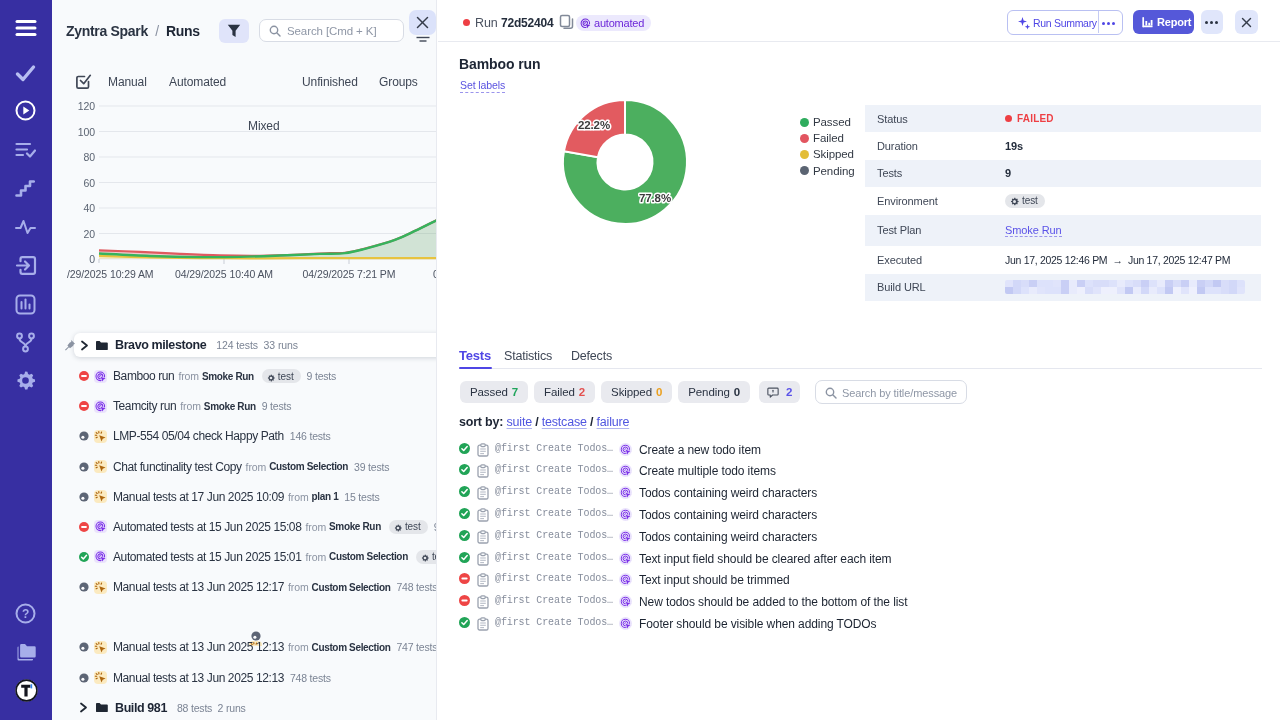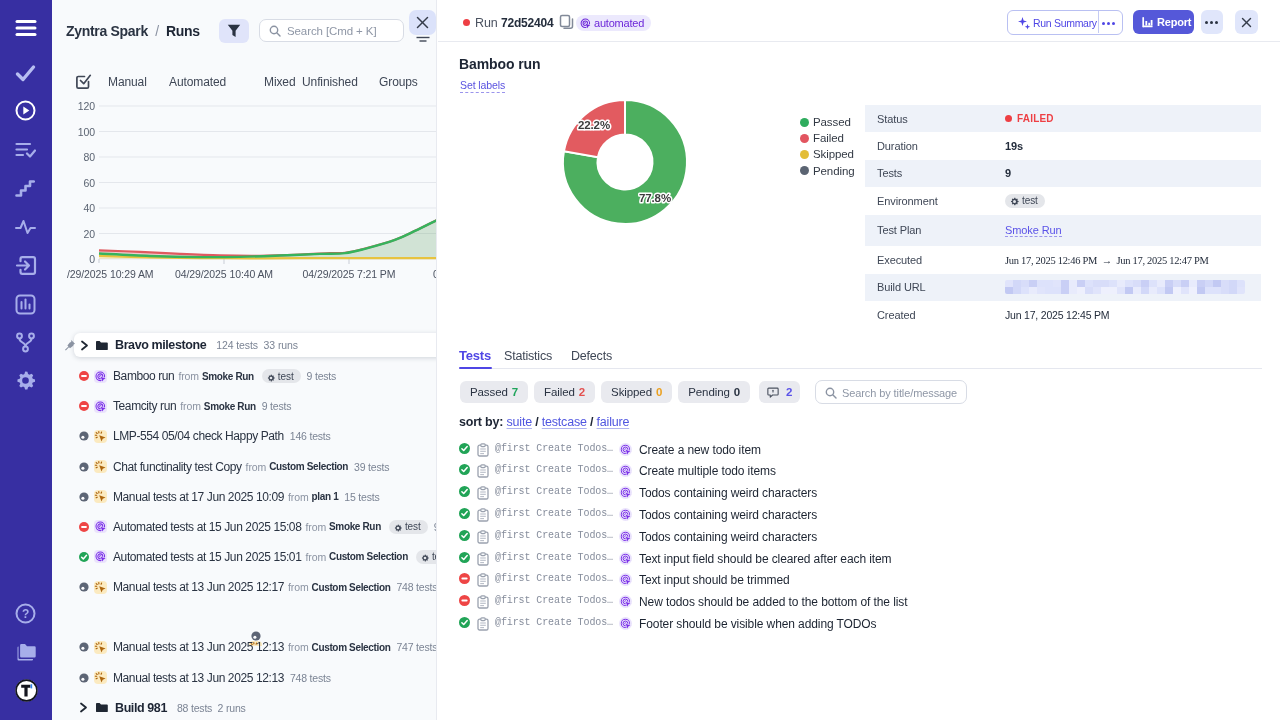--- a/index.html
+++ b/index.html
@@ -163,21 +163,21 @@
 
   <div class="abs" style="left:23px; top:73px; width:17px; height:17px;">
     <svg width="17" height="17" viewBox="0 0 17 17">
         <path d="M13.5 8.5 V13.7 a1.4 1.4 0 0 1-1.4 1.4 H3.3 a1.4 1.4 0 0 1-1.4-1.4 V4.9 A1.4 1.4 0 0 1 3.3 3.5 H9.5" stroke="#3f4756" stroke-width="1.7" fill="none" stroke-linecap="round"></path>
         <path d="M5.5 7.5 L8.7 10.7 L15.3 2.3" stroke="#3f4756" stroke-width="1.7" fill="none" stroke-linecap="round" stroke-linejoin="round"></path>
       </svg>
   </div>
   <div class="abs" style="top:75px; left:0; width:385px; font-size:12px; color:#3f4756;">
     <span style="position:absolute; left:56px;">Manual</span>
     <span style="position:absolute; left:117px;">Automated</span>
-    <span style="position:absolute; left:212px;">Mixed</span>
+    <span style="position:absolute; left:196px;margin-top:44px;">Mixed</span>
     <span style="position:absolute; left:250px;">Unfinished</span>
     <span style="position:absolute; left:327px;">Groups</span>
   </div>
 
   <svg class="abs" style="left:0; top:90px;" width="385" height="205" viewBox="0 0 385 205">
 
     <g stroke="#e4e7ec" stroke-width="1">
       <line x1="47" y1="16" x2="385" y2="16"></line>
       <line x1="47" y1="41.5" x2="385" y2="41.5"></line>
       <line x1="47" y1="67" x2="385" y2="67"></line>
@@ -580,21 +580,21 @@
         </span>
       </div>
     <div class="trow sh" style="height:31.8px;">
         <span class="tl">Test Plan</span>
         <span class="tv" style="color:#5a52e8;">
           <span style="border-bottom:1px dashed #9a94ec;">Smoke Run</span>
         </span>
       </div>
     <div class="trow">
         <span class="tl">Executed</span>
-        <span class="tv" style="color:#242d3c; font-size:10.5px; letter-spacing:-0.3px;font-family:Liberation Serif, serif;">Jun 17, 2025 12:46 PM&nbsp; →&nbsp; Jun 17, 2025 12:47 PM</span>
+        <span class="tv" style="color:#242d3c; font-size:10.5px; letter-spacing:-0.3px;">Jun 17, 2025 12:46 PM&nbsp; →&nbsp; Jun 17, 2025 12:47 PM</span>
       </div>
     <div class="trow sh">
         <span class="tl">Build URL</span>
         <span class="tv">
           <svg width="240" height="14" viewBox="0 0 240 14" style="border-radius:2px;">
             <rect x="0" y="0" width="8" height="7" fill="#e0e4fb"></rect>
             <rect x="8" y="0" width="8" height="7" fill="#d2d8f8"></rect>
             <rect x="16" y="0" width="8" height="7" fill="#d8ddf9"></rect>
             <rect x="24" y="0" width="8" height="7" fill="#c9cff5"></rect>
             <rect x="32" y="0" width="8" height="7" fill="#dde2fb"></rect>
@@ -649,24 +649,20 @@
             <rect x="184" y="7" width="8" height="7" fill="#eef0fd"></rect>
             <rect x="192" y="7" width="8" height="7" fill="#c2c9f3"></rect>
             <rect x="200" y="7" width="8" height="7" fill="#dde2fb"></rect>
             <rect x="208" y="7" width="8" height="7" fill="#dde2fb"></rect>
             <rect x="216" y="7" width="8" height="7" fill="#d8ddf9"></rect>
             <rect x="224" y="7" width="8" height="7" fill="#d2d8f8"></rect>
             <rect x="232" y="7" width="8" height="7" fill="#e0e4fb"></rect>
           </svg>
         </span>
       </div>
-    <div class="trow">
-        <span class="tl">Created</span>
-        <span class="tv" style="color:#242d3c; font-size:10.5px; letter-spacing:-0.2px;">Jun 17, 2025 12:45 PM</span>
-      </div>
   </div>
 
   <div class="abs" style="left:21px; top:348px; font-size:13px; font-weight:bold; color:#4f46e5; letter-spacing:-0.2px;">Tests</div>
   <div class="abs" style="left:66px; top:348.5px; font-size:12.5px; color:#3f4756; letter-spacing:-0.2px;">Statistics</div>
   <div class="abs" style="left:133px; top:348.5px; font-size:12.5px; color:#3f4756; letter-spacing:-0.2px;">Defects</div>
   <div class="abs" style="left:21px; top:368px; width:803px; height:1px; background:#e5e7ef;"></div>
   <div class="abs" style="left:21px; top:366.5px; width:33px; height:2.5px; background:#4f46e5; border-radius:2px;"></div>
 
   <div class="abs" style="left:22px; top:381px; display:flex; gap:6px; align-items:center;">
     <span class="fpill">Passed <b style="color:#1fa45b;">7</b></span>

